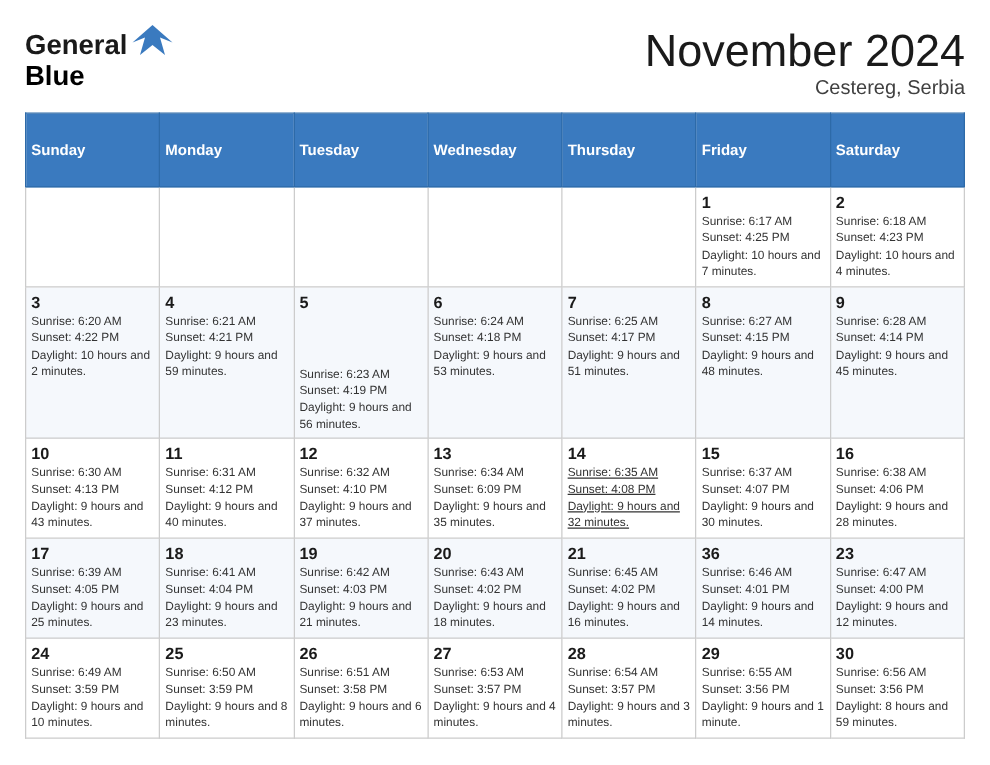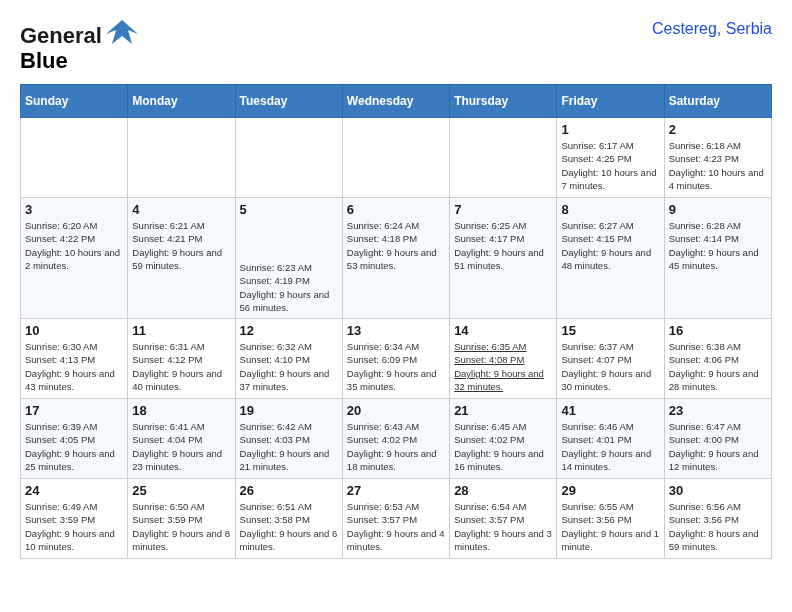--- a/index.html
+++ b/index.html
@@ -23,33 +23,33 @@
     .title-block {
       text-align: right;
     }
     .month-title {
       font-size: 36px;
       font-weight: normal;
       color: #1a1a1a;
     }
     .location {
       font-size: 16px;
-      color: #1d4ed8;
+      color: #404040;
     }
     table {
       width: 100%;
       border-collapse: collapse;
       table-layout: fixed;
     }
     thead th {
       background-color: #3a7abf;
       color: #fff;
       font-size: 12px;
       font-weight: bold;
-      padding: 9px 4px;
+      padding: 22px 4px;
       text-align: left;
       border: 1px solid #2d6aa8;
     }
     td {
       border: 1px solid #ccc;
       vertical-align: top;
       padding: 4px;
       font-size: 10px;
       color: #333;
       height: 80px;
@@ -86,20 +86,21 @@
           <span style="color:#1a1a1a;">General</span>
         </div>
         <svg width="36" height="36" viewBox="0 0 36 36" style="margin-left:2px;margin-top:-4px;">
           <polygon points="18,4 34,18 24,14 28,28 18,20 8,28 12,14 2,18" fill="#3a7abf"></polygon>
         </svg>
       </div>
       <div style="font-size:22px;font-weight:bold;color:#000000;margin-top:-4px;">Blue</div>
     </div>
   </div>
   <div class="title-block">
+    <div class="month-title">November 2024</div>
     <div class="location">Cestereg, Serbia</div>
   </div>
 </div>
 
 <table>
   <thead>
     <tr id="header-row">
         <th>Sunday</th>
         <th>Monday</th>
         <th>Tuesday</th>
@@ -242,21 +243,21 @@
 Sunset: 4:02 PM
 Daylight: 9 hours and 18 minutes.</div>
         </td>
         <td>
           <span class="day-num">21</span>
           <div class="day-info" style="white-space: pre-line;">Sunrise: 6:45 AM
 Sunset: 4:02 PM
 Daylight: 9 hours and 16 minutes.</div>
         </td>
         <td>
-          <span class="day-num">41</span>
+          <span class="day-num">36</span>
           <div class="day-info" style="white-space: pre-line;">Sunrise: 6:46 AM
 Sunset: 4:01 PM
 Daylight: 9 hours and 14 minutes.</div>
         </td>
         <td>
           <span class="day-num">23</span>
           <div class="day-info" style="white-space: pre-line;">Sunrise: 6:47 AM
 Sunset: 4:00 PM
 Daylight: 9 hours and 12 minutes.</div>
         </td>

